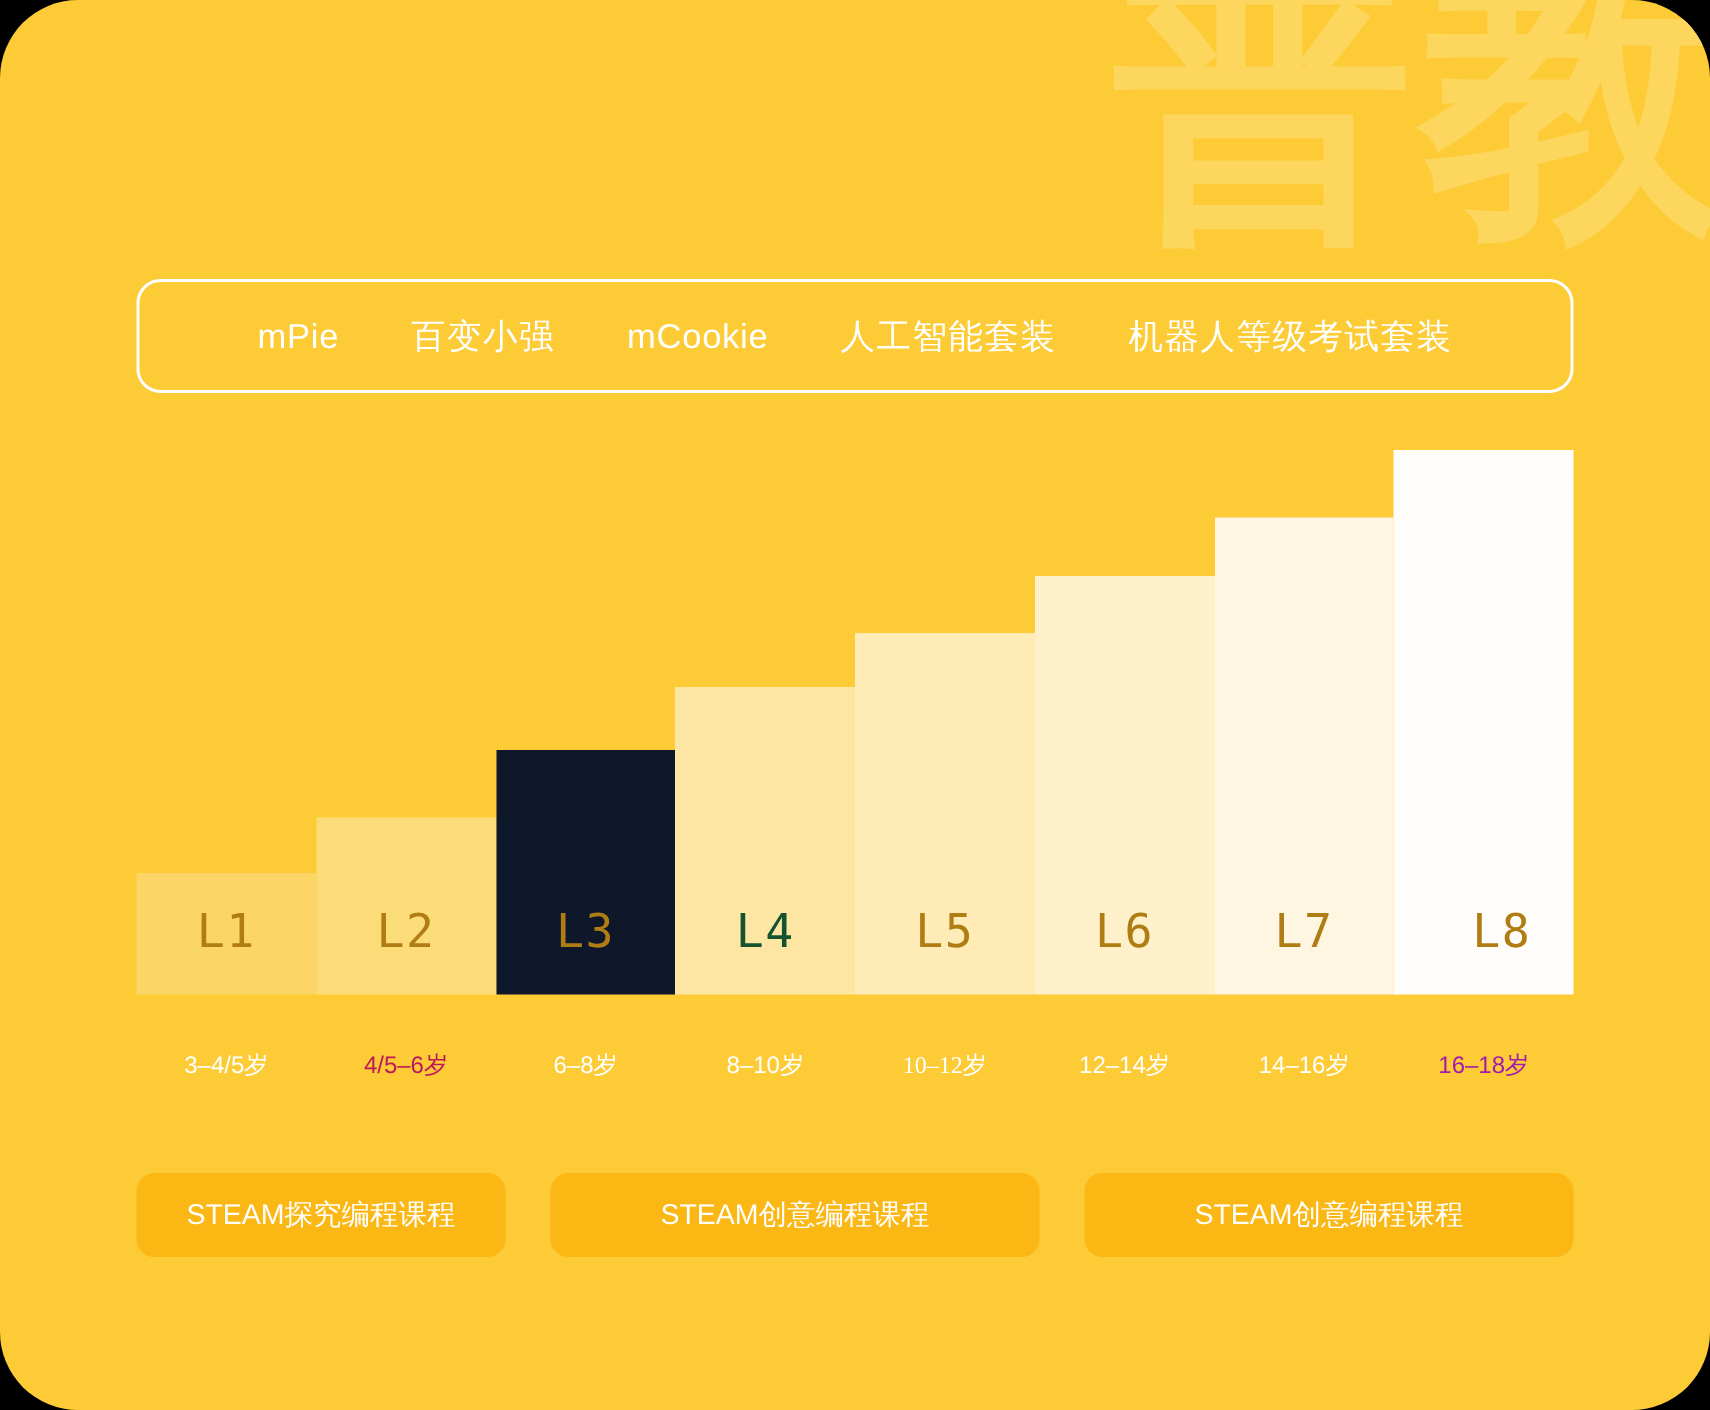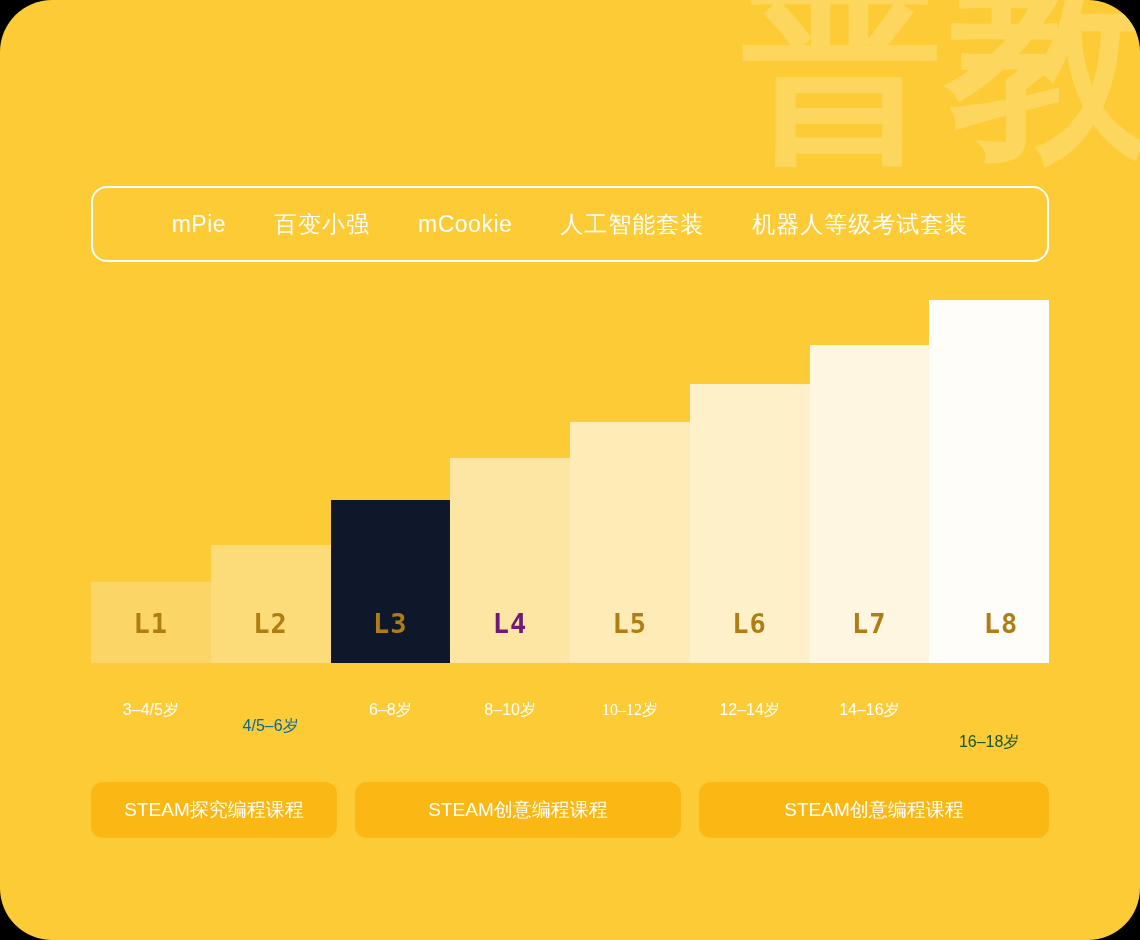--- a/index.html
+++ b/index.html
@@ -63,28 +63,27 @@
     align-items:flex-end;
   }
   .bar {
     flex:1 1 0;
     position:relative;
     display:flex;
     align-items:flex-end;
     justify-content:center;
   }
   .bar-label {
-    font-size:27px;
+    font-size:31px;
     color:#B07D15;
     font-family:"DejaVu Sans Mono", monospace;
     letter-spacing:1px;
     margin-bottom:24px;
     position:relative;
     z-index:2;
-    font-weight:bold;
   }
 
   
   #ages {
     position:absolute;
     left:91px; top:700px;
     width:958px;
     display:flex;
   }
   .age {
@@ -94,21 +93,21 @@
     font-size:16px;
     white-space:nowrap;
   }
 
   
   #badges {
     position:absolute;
     left:91px; top:782px;
     width:958px; height:56px;
     display:flex;
-    gap:18px;
+    gap:30px;
   }
   .badge {
     background:#FBB714;
     border-radius:12px;
     color:#FFFFFF;
     font-size:19px;
     display:flex;
     align-items:center;
     justify-content:center;
     white-space:nowrap;
@@ -136,45 +135,45 @@
       <div class="bar" style="height: 21.7158%; background: rgb(251, 214, 103);">
         <div class="bar-label" style="color: rgb(176, 125, 21);">L1</div>
       </div>
       <div class="bar" style="height: 31.6354%; background: rgb(252, 220, 121);">
         <div class="bar-label" style="color: rgb(176, 125, 21);">L2</div>
       </div>
       <div class="bar" style="height: 43.6997%; background: #0f172a;">
         <div class="bar-label" style="color: rgb(176, 125, 21);">L3</div>
       </div>
       <div class="bar" style="height: 54.9598%; background: rgb(253, 230, 164);">
-        <div class="bar-label" style="color: #701a75;">L4</div>
+        <div class="bar-label" style="color: #14532d;">L4</div>
       </div>
       <div class="bar" style="height: 64.6113%; background: rgb(254, 235, 182);">
         <div class="bar-label" style="color: rgb(176, 125, 21);">L5</div>
       </div>
       <div class="bar" style="height: 74.7989%; background: rgb(254, 240, 200);">
         <div class="bar-label" style="color: rgb(176, 125, 21);">L6</div>
       </div>
       <div class="bar" style="height: 85.2547%; background: rgb(255, 246, 226);">
         <div class="bar-label" style="color: rgb(176, 125, 21);">L7</div>
       </div>
       <div class="bar" style="height: 97.319%; background: rgb(255, 253, 249);">
         <div class="bar-label" style="color: rgb(176, 125, 21); margin-left: 24px;">L8</div>
       </div>
     </div>
 
   <div id="ages">
       <div class="age" style="color: rgb(255, 255, 255);">3–4/5岁</div>
-      <div class="age" style="color: #0369a1; margin-top: 16px;">4/5–6岁</div>
+      <div class="age" style="color: #be185d;">4/5–6岁</div>
       <div class="age" style="color: rgb(255, 255, 255);">6–8岁</div>
       <div class="age" style="color: rgb(255, 255, 255);">8–10岁</div>
       <div class="age" style="color: rgb(255, 255, 255); font-family: Liberation Serif, serif;">10–12岁</div>
       <div class="age" style="color: rgb(255, 255, 255);">12–14岁</div>
       <div class="age" style="color: rgb(255, 255, 255);">14–16岁</div>
-      <div class="age" style="color: #14532d; margin-top: 32px;">16–18岁</div>
+      <div class="age" style="color: #a21caf;">16–18岁</div>
     </div>
 
   <div id="badges">
       <div class="badge b0" style="background: rgb(251, 183, 20); color: rgb(255, 255, 255);">STEAM探究编程课程</div>
       <div class="badge b1" style="background: rgb(251, 183, 20); color: rgb(255, 255, 255);">STEAM创意编程课程</div>
       <div class="badge b2" style="background: rgb(251, 183, 20); color: rgb(255, 255, 255);">STEAM创意编程课程</div>
     </div>
 
 </div>
 

